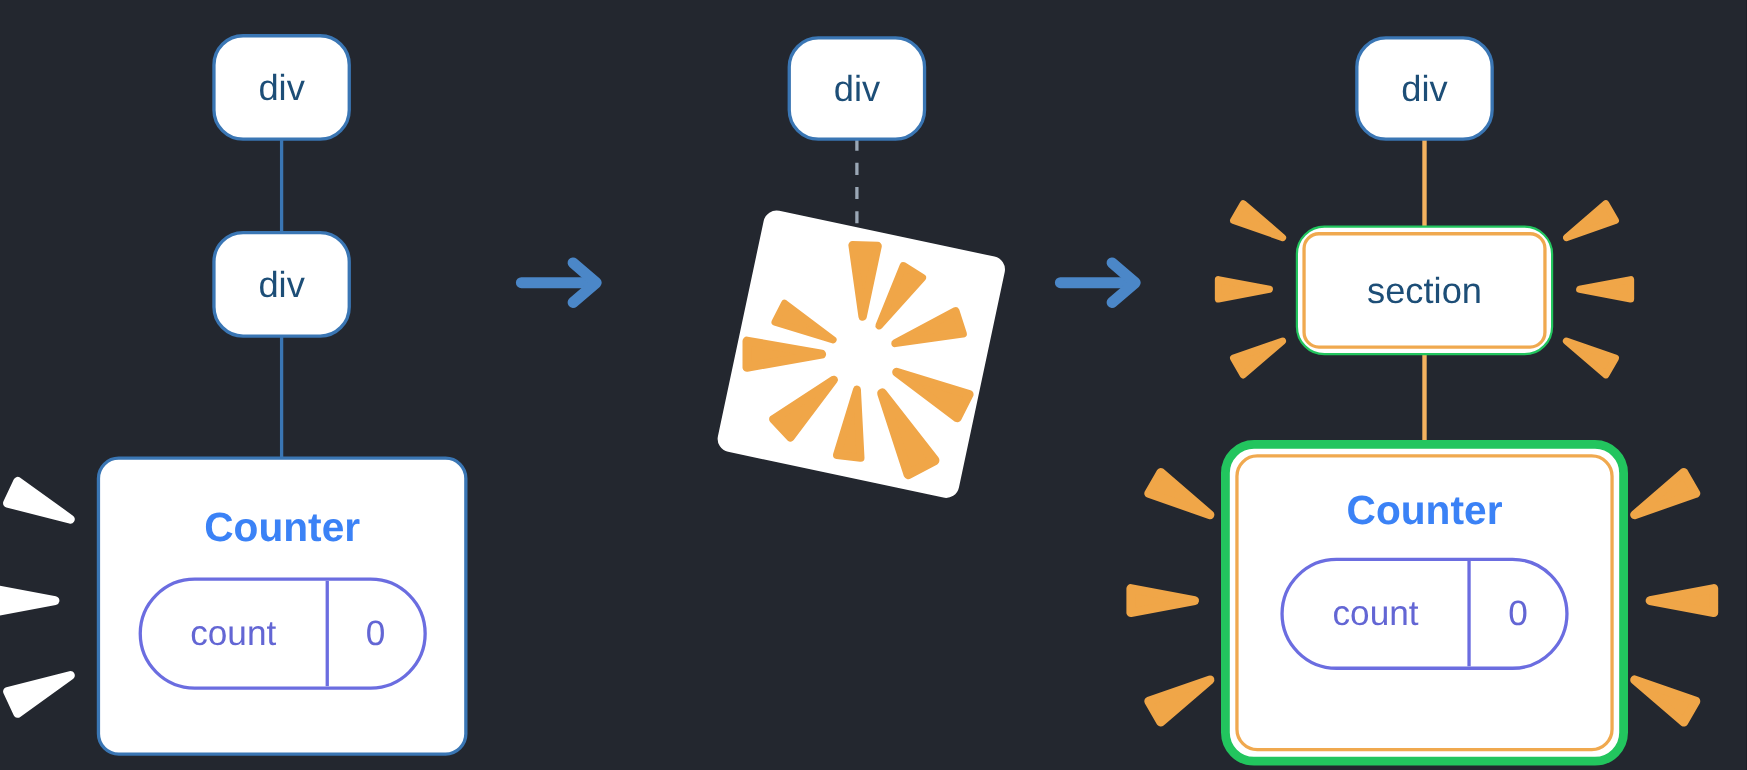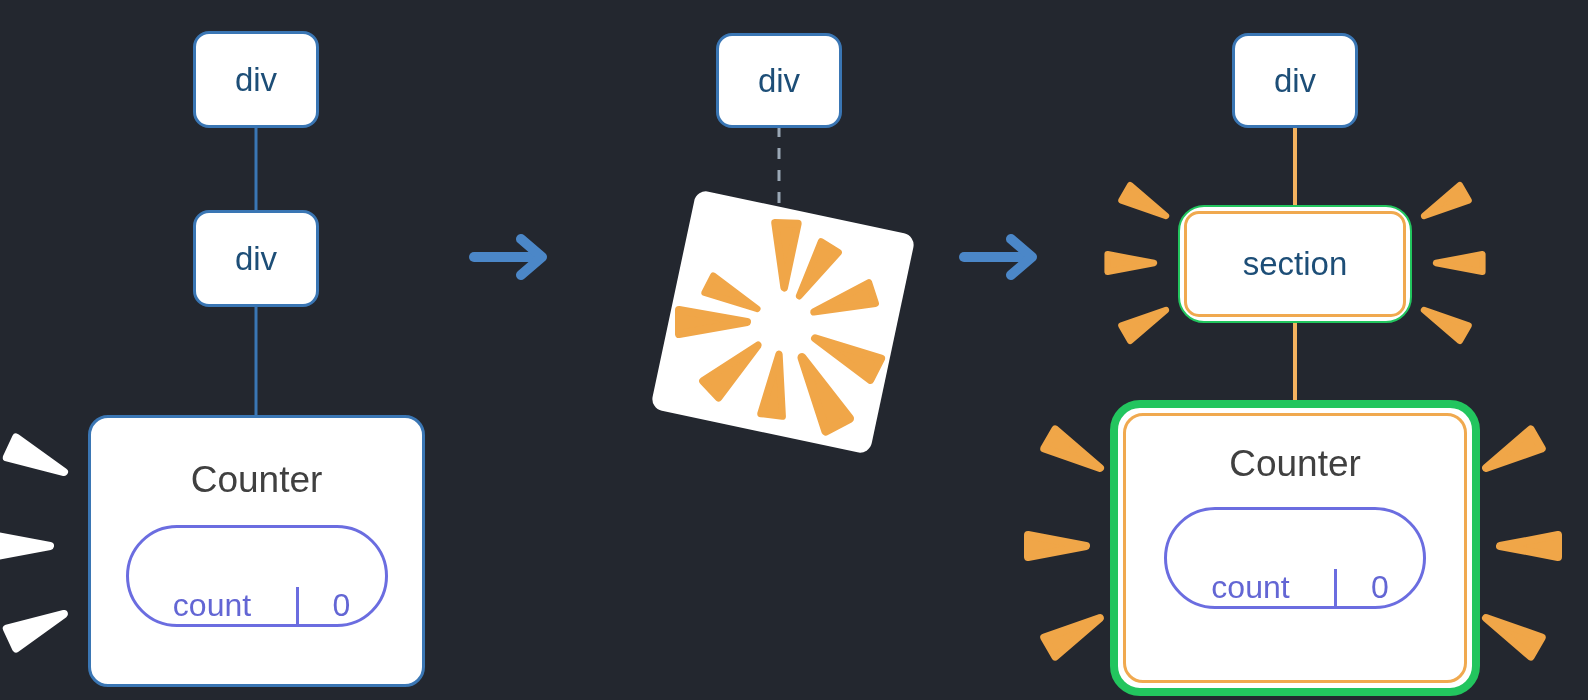--- a/index.html
+++ b/index.html
@@ -6,37 +6,37 @@
   html,body { background:#16181d; }
   body { font-family:"Liberation Sans","DejaVu Sans",sans-serif; }
   .canvas {
     position:relative; width:1588px; height:700px;
     background:#23272f; overflow:hidden;
   }
   .overlay { position:absolute; left:0; top:0; width:1588px; height:700px; }
 
   .node {
     position:absolute; background:#ffffff;
-    border:3px solid #3a76b4; border-radius:16px;
+    border:3px solid #3a76b4; border-radius:28px;
     display:flex; align-items:center; justify-content:center;
     font-size:33px; font-weight:500; color:#1d4e77;
   }
 
   .card {
     position:absolute; background:#ffffff;
     border:3px solid #3a76b4; border-radius:20px;
     display:flex; flex-direction:column; align-items:center;
   }
-  .card-title { margin-top:42px; font-size:37px; font-weight:400; color:#404040; line-height:1.1; }
+  .card-title { margin-top:42px; font-size:37px; font-weight:700; color:#3b82f6; line-height:1.1; }
 
   .pill {
     margin-top:24px; width:262px; height:102px;
     border:3px solid #6b6de0; border-radius:60px;
     background:#ffffff; display:flex; overflow:hidden;
-    color:#6366d4; font-size:32px;align-items:flex-end;
+    color:#6366d4; font-size:32px;
   }
   .pill-key { flex:1; display:flex; align-items:center; justify-content:center; border-right:3px solid #6b6de0; }
   .pill-val { width:86px; display:flex; align-items:center; justify-content:center; }
 
   .glow {
     position:absolute; background:#ffffff;
     border:2px solid #22c55e; border-radius:26px; padding:4px;
   }
   .glow-inner {
     width:100%; height:100%;

